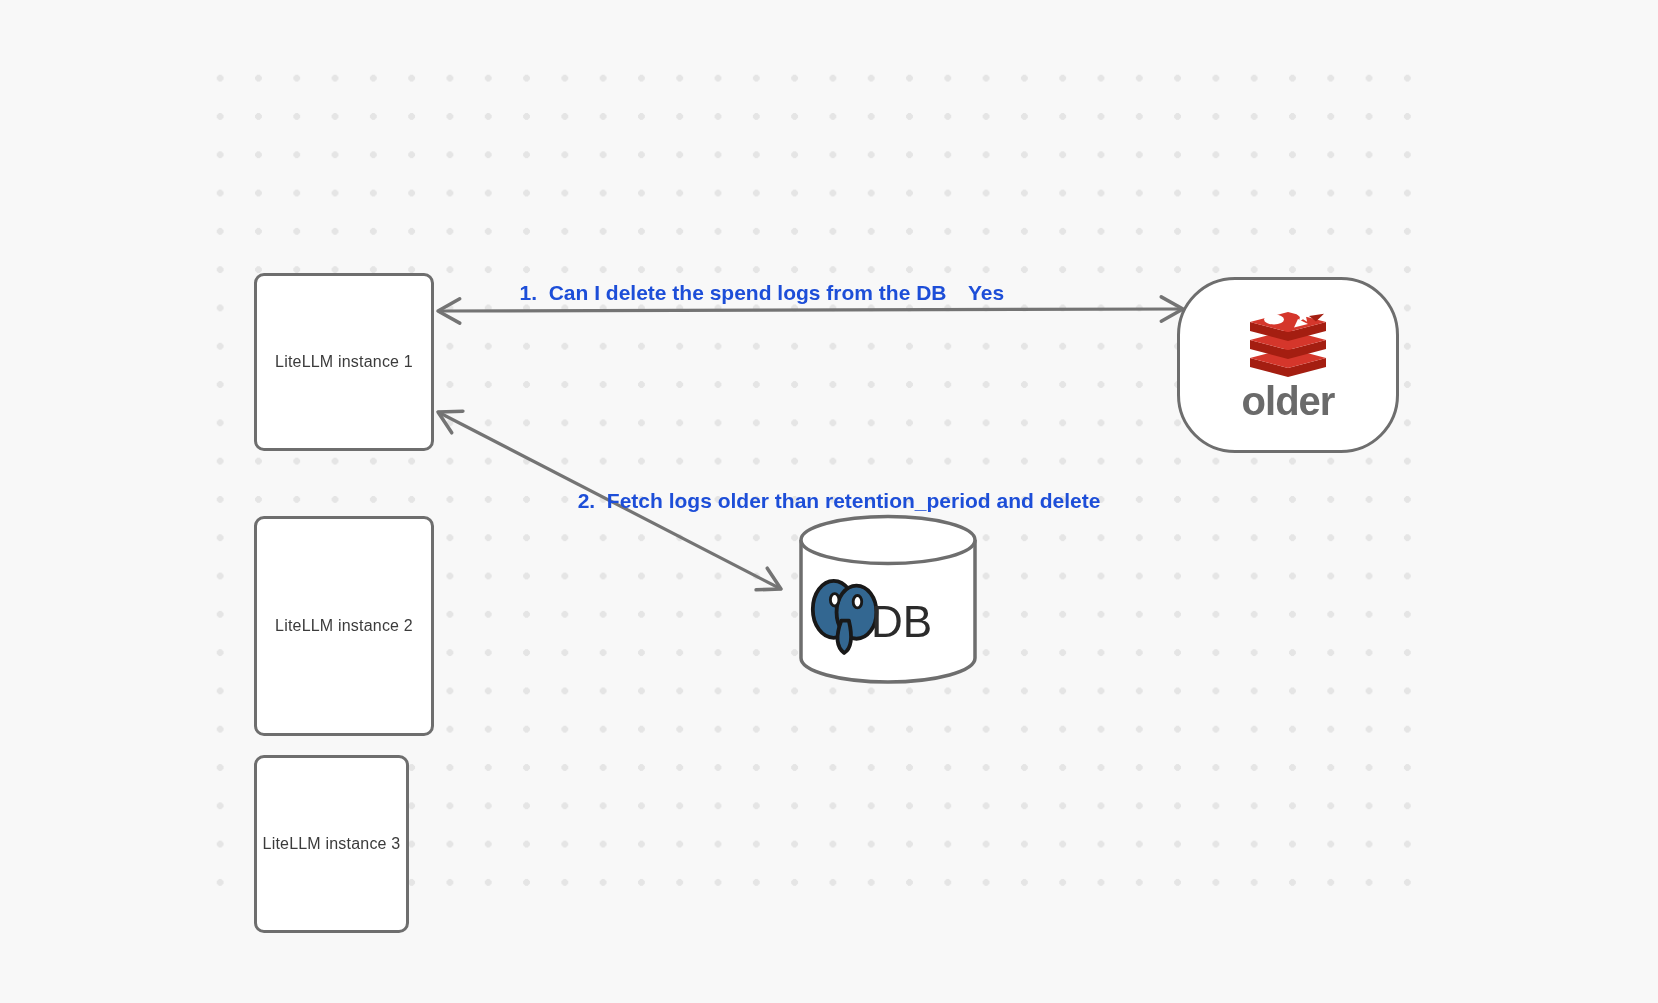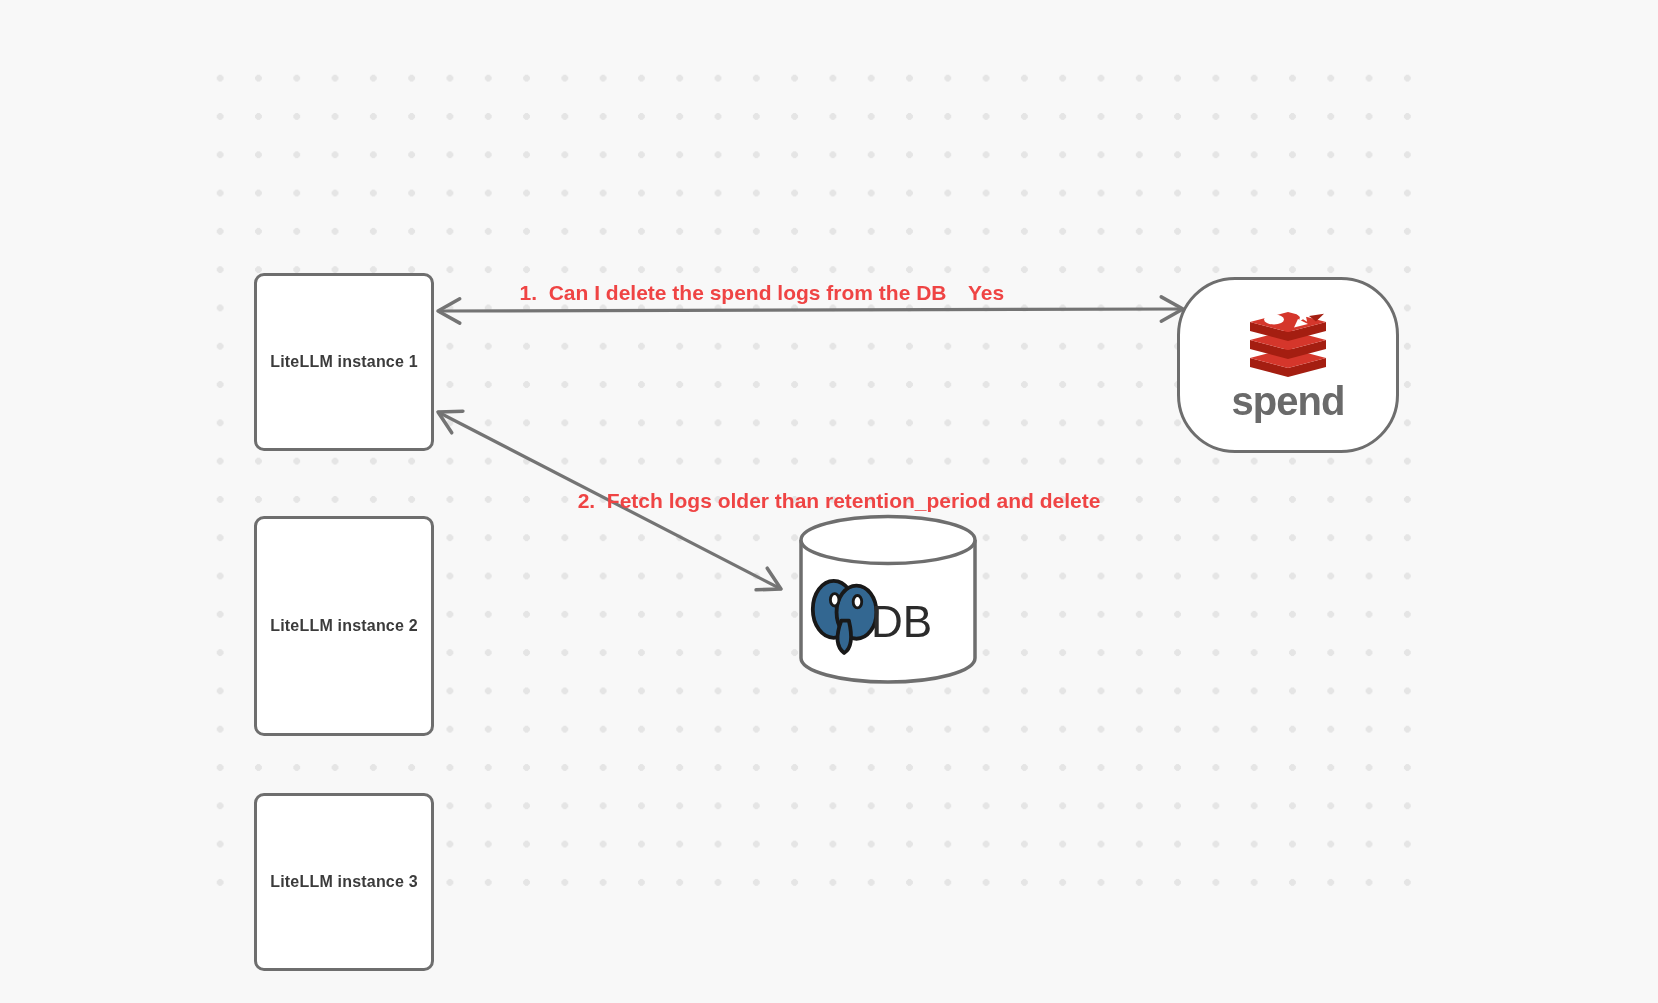--- a/index.html
+++ b/index.html
@@ -10,35 +10,35 @@
   .dotgrid{
     position:absolute;left:201px;top:59px;width:1228px;height:845px;
     background-image:radial-gradient(circle,#e5e5e5 3.2px,rgba(0,0,0,0) 3.6px);
     background-size:38.3px 38.3px;
     background-position:0 0;
   }
   .node{
     position:absolute;background:#ffffff;border:3.5px solid #6e6e6e;border-radius:10px;
     display:flex;align-items:center;justify-content:center;box-sizing:border-box;
   }
-  .node .nlabel{font-size:16px;color:#3b3b3b;letter-spacing:.2px;font-weight:bold;}
+  .node .nlabel{font-size:16px;color:#3b3b3b;letter-spacing:.2px;}
   .box1{left:254px;top:273px;width:180px;height:178px;}
   .box2{left:254px;top:516px;width:180px;height:220px;}
-  .box3{left:254px;top:755px;width:180px;height:178px;margin-top:38px;}
+  .box3{left:254px;top:755px;width:155px;height:178px;}
   .redis-node{
     position:absolute;left:1177px;top:277px;width:222px;height:176px;
     background:#fff;border:3.5px solid #6e6e6e;border-radius:58px;box-sizing:border-box;
     display:flex;flex-direction:column;align-items:center;justify-content:center;
   }
   .redis-word{
     font-size:40px;font-weight:700;color:#6a6a6a;letter-spacing:-1px;line-height:1;
     margin-top:1px;
   }
   .edge-label{
-    position:absolute;font-size:21px;font-weight:700;color:#ef4444;
+    position:absolute;font-size:21px;font-weight:700;color:#1d4ed8;
     white-space:pre;text-align:center;
   }
   .lbl1{left:448px;top:281px;width:570px;}
   .lbl-yes{left:968px;top:281px;}
   .lbl2{left:554px;top:453px;width:570px;margin-top:36px;}
   svg{display:block;}
   .overlay{position:absolute;left:0;top:0;}
   .cyl{position:absolute;left:797px;top:513px;}
 </style>
 </head>
@@ -78,21 +78,21 @@
       <polygon points="42,20 80,30 42,40 4,30" fill="#d5362b"></polygon>
 
       <polygon points="4,12 4,21 42,31 80,21 80,12 42,22" fill="#a41e11"></polygon>
       <polygon points="42,2 80,12 42,22 4,12" fill="#d5362b"></polygon>
 
       <ellipse cx="28" cy="9.5" rx="10" ry="5" fill="#ffffff"></ellipse>
       <polygon points="57,-0.5 58.9,3.4 63.7,3.8 60.1,7 61.1,11.7 57,9.2 52.9,11.7 53.9,7 50.3,3.8 55.1,3.4" fill="#ffffff"></polygon>
       <polygon points="48,17.5 62,14 52,9" fill="#ffffff"></polygon>
       <polygon points="63,6 78,3.8 70,11.5" fill="#a41e11"></polygon>
     </svg>
-    <div class="redis-word">spend</div>
+    <div class="redis-word">older</div>
   </div>
 
   <svg class="cyl" width="182" height="176" viewBox="0 0 182 176">
     <path d="M4,27 L4,145 A87,24 0 0 0 178,145 L178,27" fill="#ffffff" stroke="#6e6e6e" stroke-width="3.5"></path>
     <ellipse cx="91" cy="27" rx="87" ry="23.5" fill="#ffffff" stroke="#6e6e6e" stroke-width="3.5"></ellipse>
     <g transform="translate(12,64) scale(0.95)">
       <ellipse cx="26" cy="34" rx="22" ry="30" fill="#336791" stroke="#181818" stroke-width="4"></ellipse>
       <ellipse cx="50" cy="37" rx="21" ry="28" fill="#336791" stroke="#181818" stroke-width="4"></ellipse>
       <path d="M34,46 c-6,16 -5,28 3,34 c8,-5 9,-17 5,-34 z" fill="#336791" stroke="#181818" stroke-width="4" stroke-linejoin="round"></path>
       <ellipse cx="27" cy="24" rx="4.5" ry="6.5" fill="#ffffff" stroke="#181818" stroke-width="3"></ellipse>

